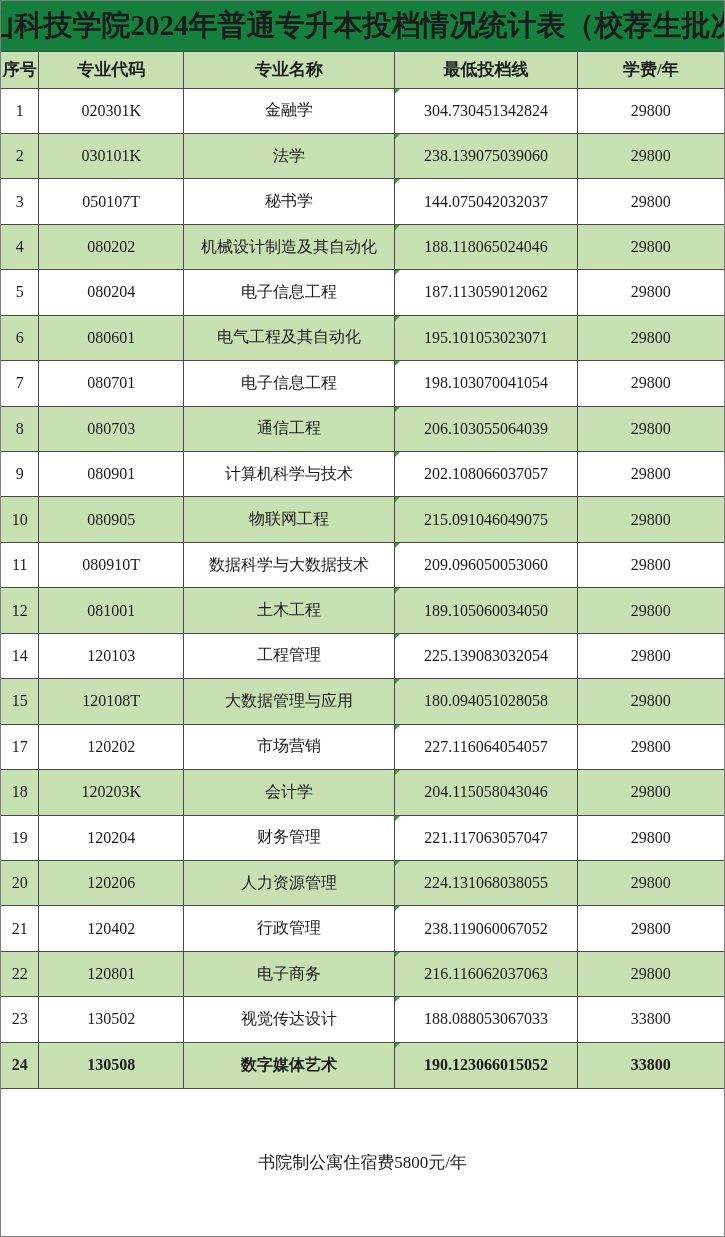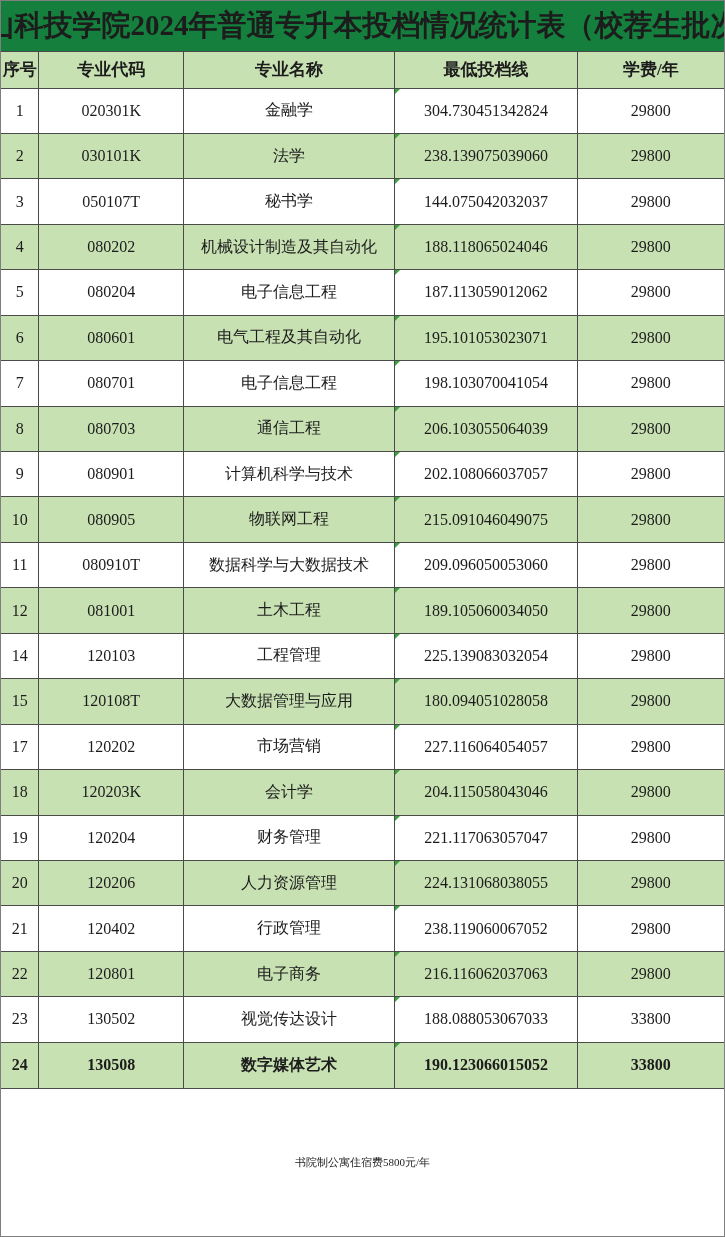--- a/index.html
+++ b/index.html
@@ -60,21 +60,21 @@
   td.score-cell { position: relative; }
   .tri {
     position: absolute; top: 0; left: 0;
     width: 0; height: 0;
     border-top: 5px solid var(--tri-green);
     border-right: 5px solid transparent;
   }
   .footer-row {
     flex: 1 1 auto;
     display: flex; align-items: center; justify-content: center;
-    font-size: 11px;
+    font-size: 17px;
     border-top: 1px solid var(--grid);
     background: #ffffff;
   }
 </style>
 </head>
 <body>
 
 <div class="sheet">
 
   <div class="title-row">泰山科技学院2024年普通专升本投档情况统计表（校荐生批次）</div>

